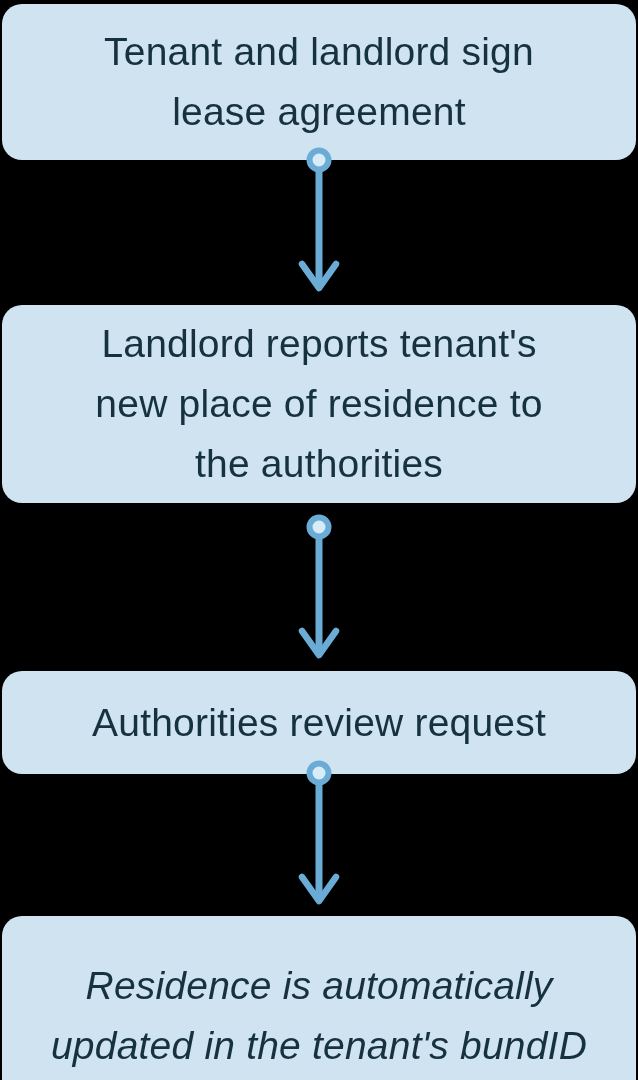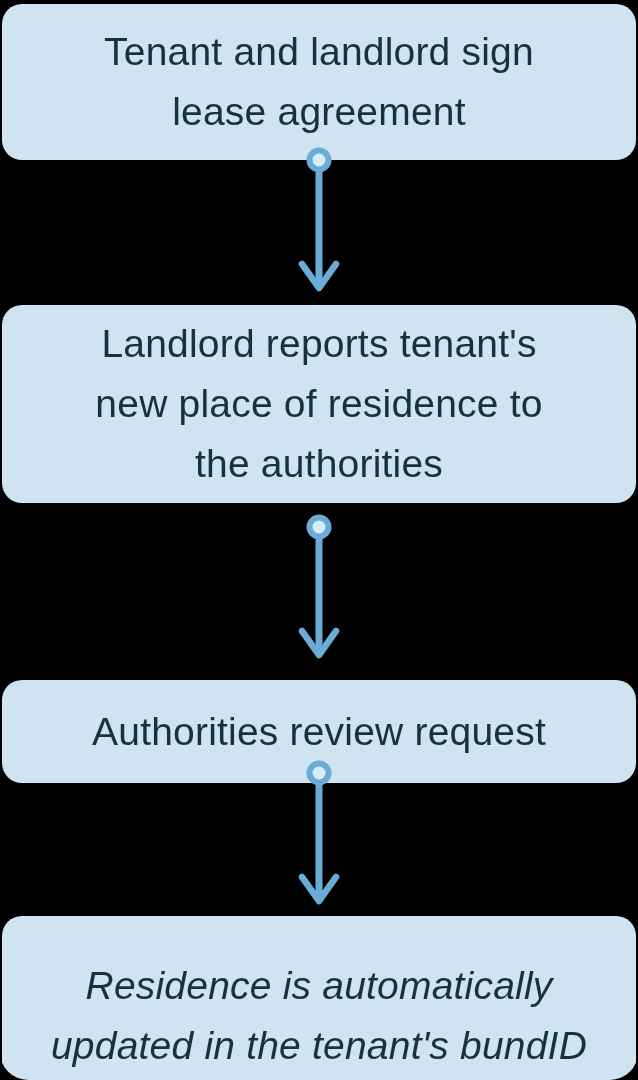--- a/index.html
+++ b/index.html
@@ -9,41 +9,40 @@
     --arrow:#6aacd5;
     --dot-fill:#d8ecf7;
   }
   html,body{margin:0;padding:0;background:var(--bg);}
   .canvas{
     position:relative;
     width:638px;height:1080px;
     background:var(--bg);
     overflow:hidden;
     font-family:"Liberation Sans", sans-serif;
-    border-radius:28px;
   }
   .step-box{
     position:absolute;
     left:2px;width:634px;
     background:var(--box-fill);
     border-radius:20px;
     display:flex;align-items:center;justify-content:center;
     box-sizing:border-box;
   }
   .step-label{
     color:var(--text);
     font-size:39px;
     line-height:60px;
     text-align:center;
     white-space:pre-line;
     letter-spacing:0.2px;
   }
   #box-1{top:4px;height:156px;}
   #box-2{top:305px;height:198px;}
-  #box-3{top:671px;height:103px;margin-top:9px;}
+  #box-3{top:671px;height:103px;}
   #box-4{top:916px;height:200px;font-style:italic;}
   .flow-arrow{
     position:absolute;
     left:297px;
     width:44px;height:146px;
     color:var(--arrow);
   }
   #arrow-1{top:147px;}
   #arrow-2{top:514px;}
   #arrow-3{top:760px;}

